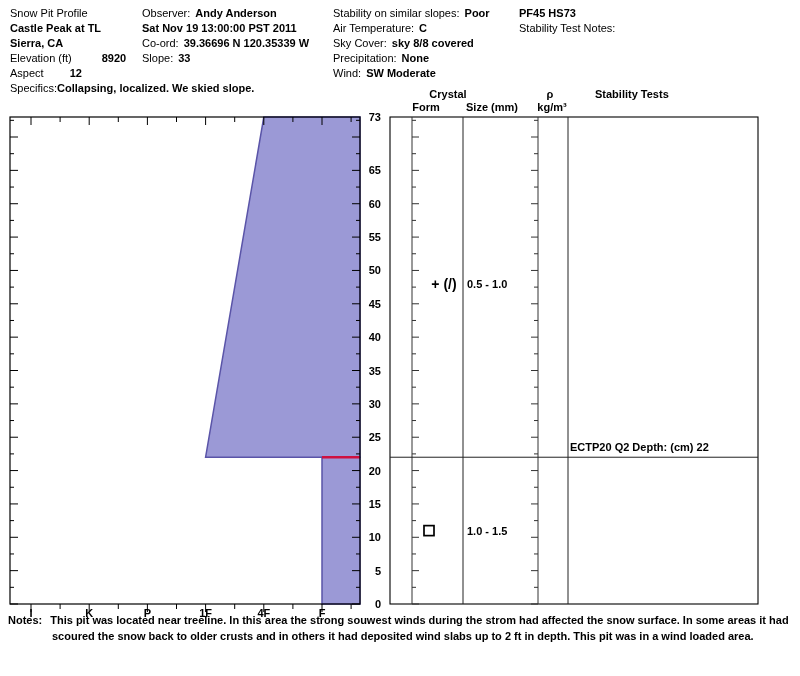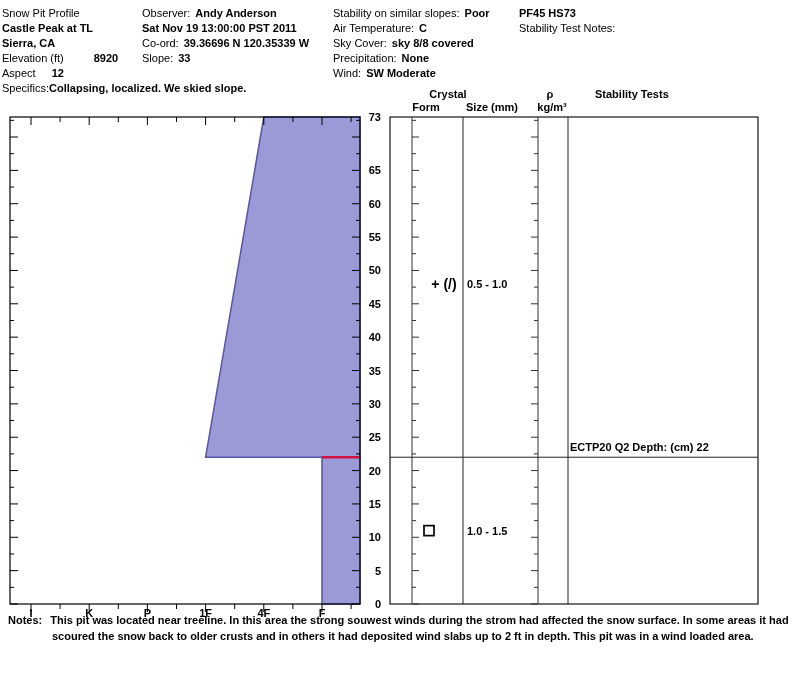--- a/index.html
+++ b/index.html
@@ -3,32 +3,32 @@
 <meta charset="utf-8">
 <style>
   html,body{margin:0;padding:0;background:#fff;}
   .page{position:relative;width:800px;height:676px;background:#ffffff;overflow:hidden;
         font-family:"Liberation Sans",sans-serif;font-size:11px;color:#000;}
   .col{position:absolute;top:6px;white-space:nowrap;}
   .row{height:15px;line-height:15px;}
   .b{font-weight:700;}
   .v{font-weight:700;margin-left:5px;}
   .ml18{margin-left:30px;}
-  .ml26{margin-left:16px;}
+  .ml26{margin-left:26px;}
   #chart{position:absolute;left:0;top:0;}
   .notes{position:absolute;left:8px;top:612px;width:766px;font-weight:700;
          line-height:16px;padding-left:44px;text-indent:-44px;}
   .notes .lbl{margin-right:8px;margin-top:8px;}
 </style>
 </head>
 <body>
 
 <div class="page">
 
-  <div class="col" style="left:2px;">
+  <div class="col" style="left:10px;">
     <div class="row"><span>Snow Pit Profile</span></div>
     <div class="row"><span class="b">Castle Peak at TL</span></div>
     <div class="row"><span class="b">Sierra, CA</span></div>
     <div class="row"><span>Elevation (ft)</span><span class="v ml18">8920</span></div>
     <div class="row"><span>Aspect</span><span class="v ml26">12</span></div>
     <div class="row"><span>Specifics:</span><span class="b">Collapsing, localized. We skied slope.</span></div>
   </div>
 
   <div class="col" style="left:142px;">
     <div class="row"><span>Observer:</span><span class="v">Andy Anderson</span></div>

